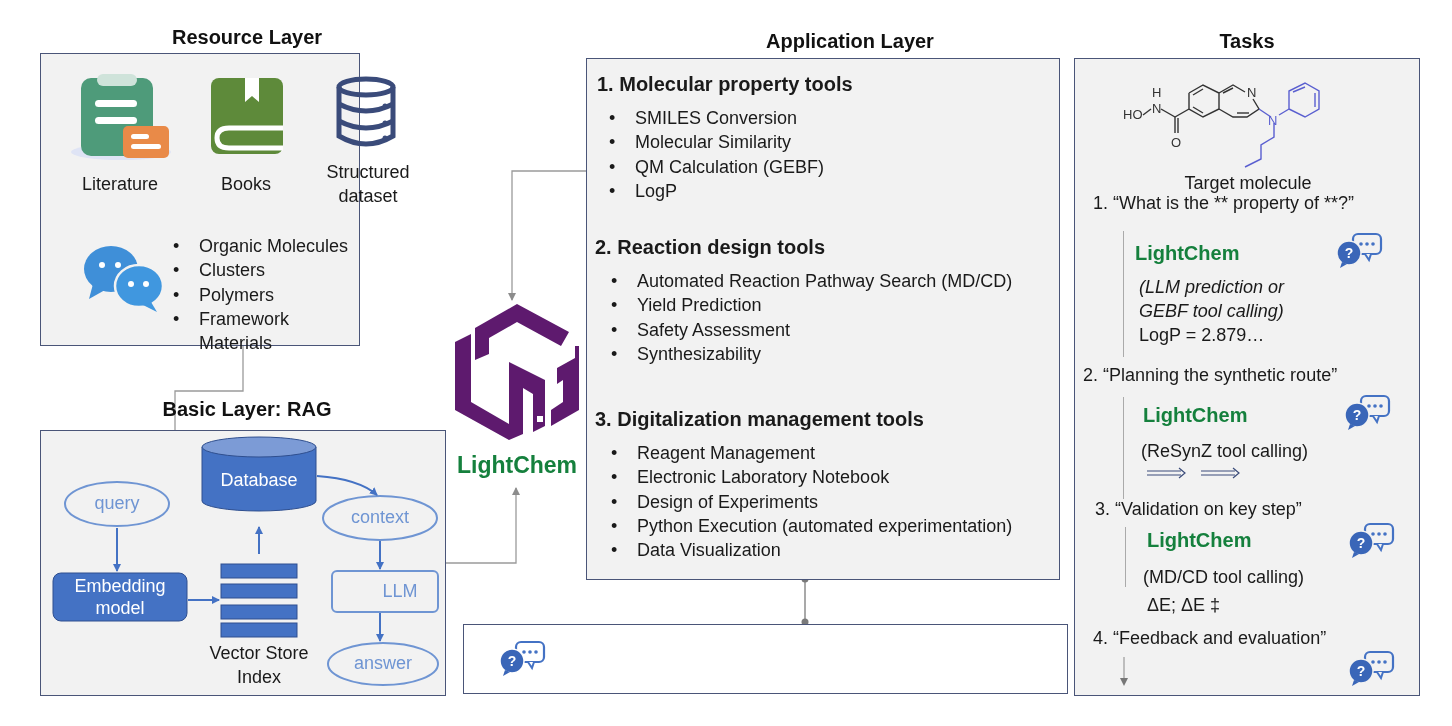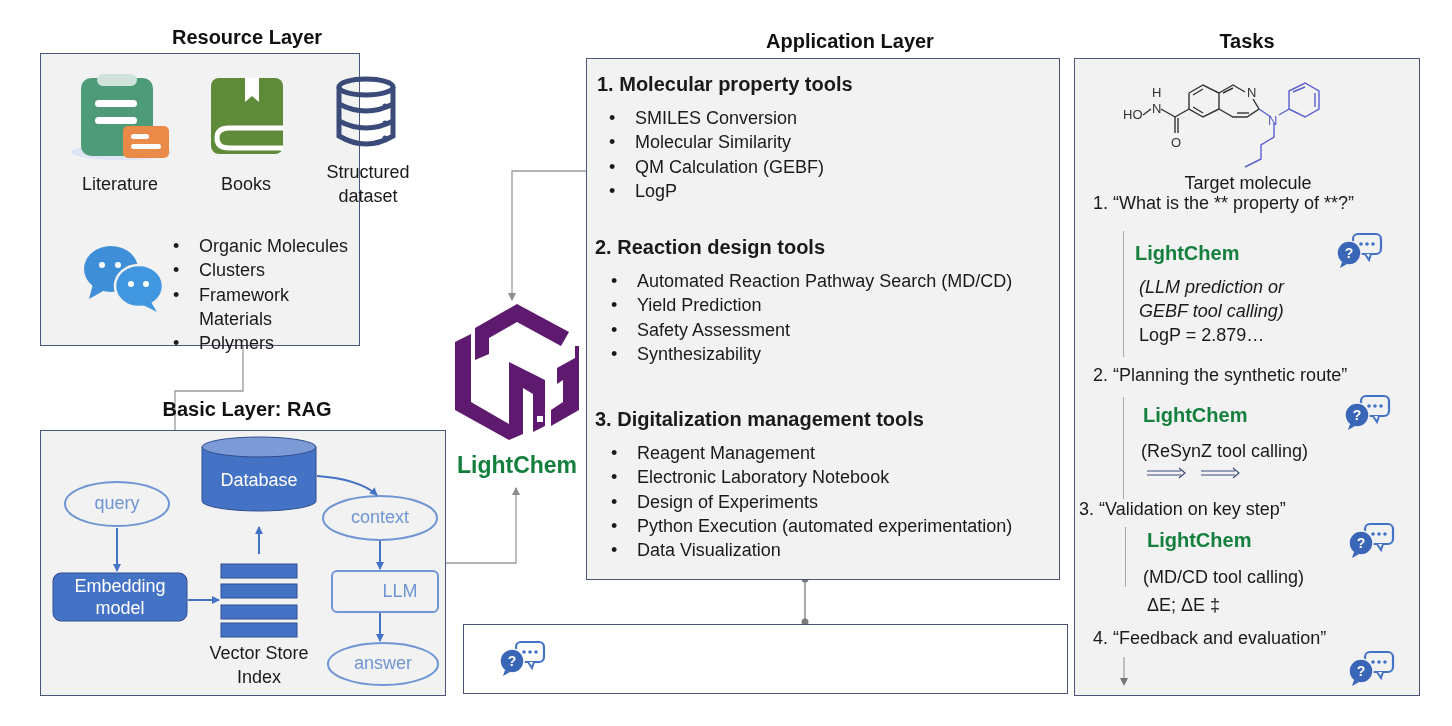--- a/index.html
+++ b/index.html
@@ -82,22 +82,22 @@
     <ellipse cx="56" cy="42" rx="24" ry="21" fill="#4097df" stroke="#f2f2f2" stroke-width="2.5"></ellipse>
     <path d="M68,58 L74,68 L60,61 z" fill="#4097df"></path>
     <circle cx="19" cy="21" r="3" fill="#fff"></circle>
       <circle cx="35" cy="21" r="3" fill="#fff"></circle>
     <circle cx="48" cy="40" r="3" fill="#fff"></circle>
       <circle cx="63" cy="40" r="3" fill="#fff"></circle>
   </svg>
   <ul class="bullets abs" style="left:122px;top:180px;">
     <li>Organic Molecules</li>
     <li>Clusters</li>
+    <li>Polymers</li>
     <li>Framework Materials</li>
-    <li>Polymers</li>
   </ul>
 </div>
 
 <div class="heading" style="left:40px;top:398px;width:414px;">Basic Layer: RAG</div>
 <div class="panel" style="left:40px;top:430px;width:406px;height:266px;">
   <svg class="abs" style="left:0;top:0;" width="406" height="266">
     <defs>
       <marker id="barrow" markerWidth="8" markerHeight="8" refX="7" refY="4" orient="auto" markerUnits="userSpaceOnUse">
         <path d="M0,0 L8,4 L0,8 z" fill="#4472c4"></path>
       </marker>
@@ -261,21 +261,21 @@
     <circle cx="14" cy="22" r="12" fill="#3a66b8" stroke="#f2f2f2" stroke-width="1.5"></circle>
     <path d="M7,31 L5,37 L12,33 z" fill="#3a66b8"></path>
     <text x="14" y="27" text-anchor="middle" font-family="Liberation Sans, sans-serif" font-size="14" font-weight="bold" fill="#fff">?</text>
   </svg>
   <div class="abs" style="left:64px;top:216px;font-size:18px;line-height:24px;">
     <div style="font-style:italic;">(LLM prediction or</div>
     <div style="font-style:italic;">GEBF tool calling)</div>
     <div>LogP = 2.879…</div>
   </div>
 
-  <div class="abs" style="left:18px;top:306px;font-size:18px;">2. “Planning the synthetic route”</div>
+  <div class="abs" style="left:8px;top:306px;font-size:18px;">2. “Planning the synthetic route”</div>
   <div class="abs" style="left:48px;top:338px;width:1px;height:102px;background:#aaa;"></div>
   <div class="abs lc-text" style="left:68px;top:345px;font-size:20px;">LightChem</div>
   <svg class="qicon" style="left:268px;top:334px;" viewBox="0 0 50 38">
     <rect x="18" y="3" width="28" height="20" rx="5" fill="#f2f2f2" stroke="#4472c4" stroke-width="2.2"></rect>
     <path d="M30,23 L34,29 L36,23" fill="#f2f2f2" stroke="#4472c4" stroke-width="2"></path>
     <circle cx="26" cy="13" r="1.8" fill="#4472c4"></circle>
       <circle cx="32" cy="13" r="1.8" fill="#4472c4"></circle>
       <circle cx="38" cy="13" r="1.8" fill="#4472c4"></circle>
     <circle cx="14" cy="22" r="12" fill="#3a66b8" stroke="#f2f2f2" stroke-width="1.5"></circle>
     <path d="M7,31 L5,37 L12,33 z" fill="#3a66b8"></path>
@@ -286,21 +286,21 @@
     <g fill="none" stroke="#3a4b7a" stroke-width="1.2">
       <line x1="0" y1="4" x2="34" y2="4"></line>
         <line x1="0" y1="8" x2="34" y2="8"></line>
       <polyline points="32,1 38,6 32,11"></polyline>
       <line x1="54" y1="4" x2="88" y2="4"></line>
         <line x1="54" y1="8" x2="88" y2="8"></line>
       <polyline points="86,1 92,6 86,11"></polyline>
     </g>
   </svg>
 
-  <div class="abs" style="left:4px;top:440px;font-size:18px;">3. “Validation on key step”</div>
+  <div class="abs" style="left:20px;top:440px;font-size:18px;">3. “Validation on key step”</div>
   <div class="abs" style="left:50px;top:468px;width:1px;height:60px;background:#aaa;"></div>
   <div class="abs lc-text" style="left:72px;top:470px;font-size:20px;">LightChem</div>
   <svg class="qicon" style="left:272px;top:462px;" viewBox="0 0 50 38">
     <rect x="18" y="3" width="28" height="20" rx="5" fill="#f2f2f2" stroke="#4472c4" stroke-width="2.2"></rect>
     <path d="M30,23 L34,29 L36,23" fill="#f2f2f2" stroke="#4472c4" stroke-width="2"></path>
     <circle cx="26" cy="13" r="1.8" fill="#4472c4"></circle>
       <circle cx="32" cy="13" r="1.8" fill="#4472c4"></circle>
       <circle cx="38" cy="13" r="1.8" fill="#4472c4"></circle>
     <circle cx="14" cy="22" r="12" fill="#3a66b8" stroke="#f2f2f2" stroke-width="1.5"></circle>
     <path d="M7,31 L5,37 L12,33 z" fill="#3a66b8"></path>

